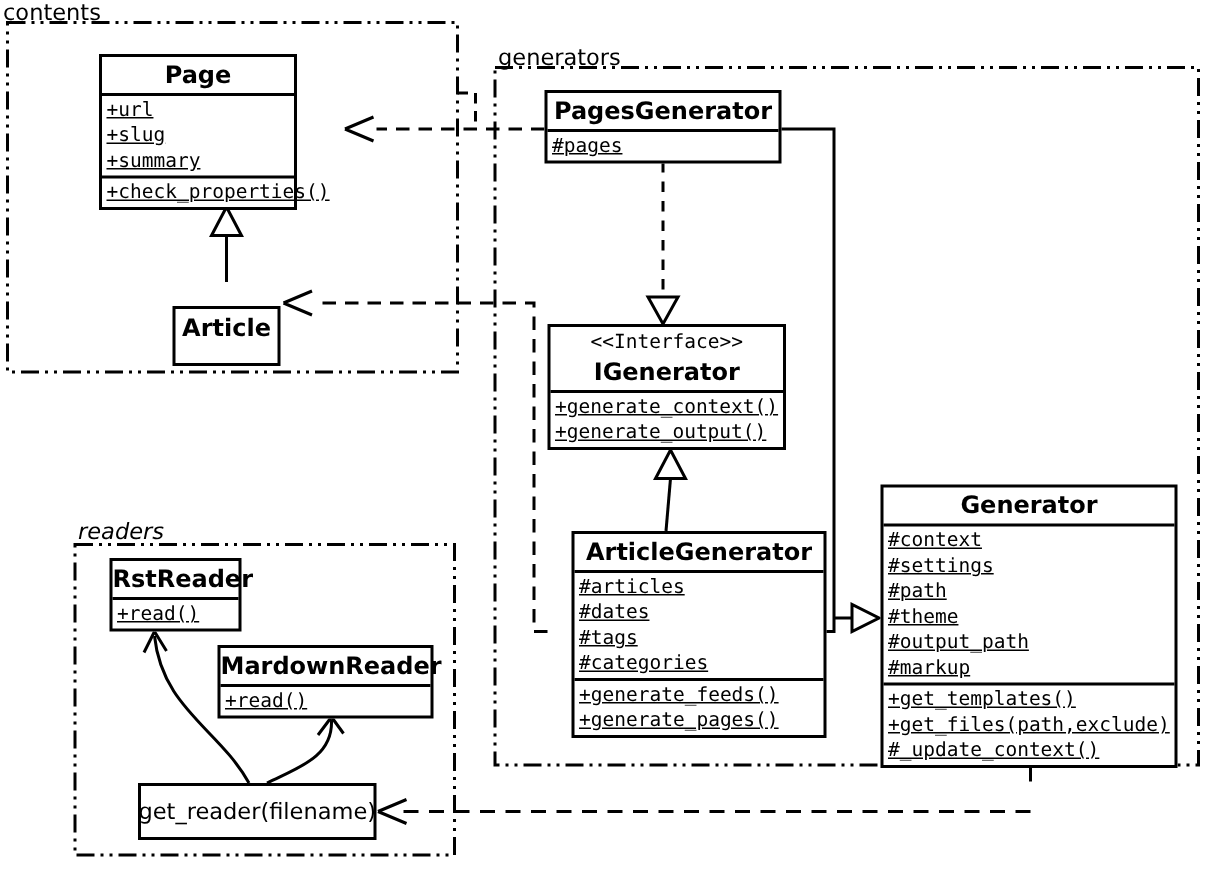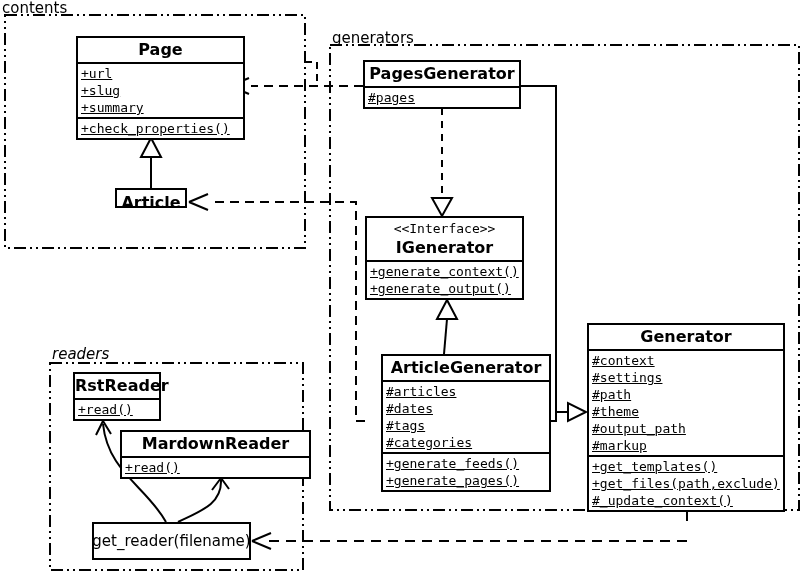--- a/index.html
+++ b/index.html
@@ -76,33 +76,33 @@
     <path d="M103,421 L96,435 M103,421 L111,434"></path>
 
     <path d="M178,522 C198,512 222,505 221,480"></path>
     <path d="M221,478 L212,490 M221,478 L229,489"></path>
   </svg>
 
   <div class="pkg-label" style="left:2px; top:1px;">contents</div>
   <div class="pkg-label" style="left:332px; top:31px;">generators</div>
   <div class="pkg-label" style="left:52px; top:347px;font-style:italic;">readers</div>
 
-  <div class="uml-class" style="left:76px; top:36px; width:169px;">
+  <div class="uml-class" style="left:66px; top:36px; width:132px;">
     <div class="title">Page</div>
     <div class="comp">
       <div class="row">+url</div>
       <div class="row">+slug</div>
       <div class="row">+summary</div>
     </div>
     <div class="comp">
       <div class="row">+check_properties()</div>
     </div>
   </div>
 
-  <div class="uml-class" style="left:115px; top:188px; width:72px; height:20px;">
+  <div class="uml-class" style="left:115px; top:204px; width:72px; height:40px;">
     <div class="title" style="line-height:26px;">Article</div>
   </div>
 
   <div class="uml-class" style="left:363px; top:60px; width:158px;">
     <div class="title">PagesGenerator</div>
     <div class="comp">
       <div class="row">#pages</div>
     </div>
   </div>
 
@@ -146,21 +146,21 @@
     </div>
   </div>
 
   <div class="uml-class" style="left:73px; top:372px; width:88px;">
     <div class="title">RstReader</div>
     <div class="comp">
       <div class="row">+read()</div>
     </div>
   </div>
 
-  <div class="uml-class" style="left:120px; top:430px; width:191px;">
+  <div class="uml-class" style="left:145px; top:430px; width:144px;">
     <div class="title">MardownReader</div>
     <div class="comp">
       <div class="row">+read()</div>
     </div>
   </div>
 
   <div class="plain-box" style="left:92px; top:522px; width:159px; height:38px;">get_reader(filename)</div>
 
 </div>
 

